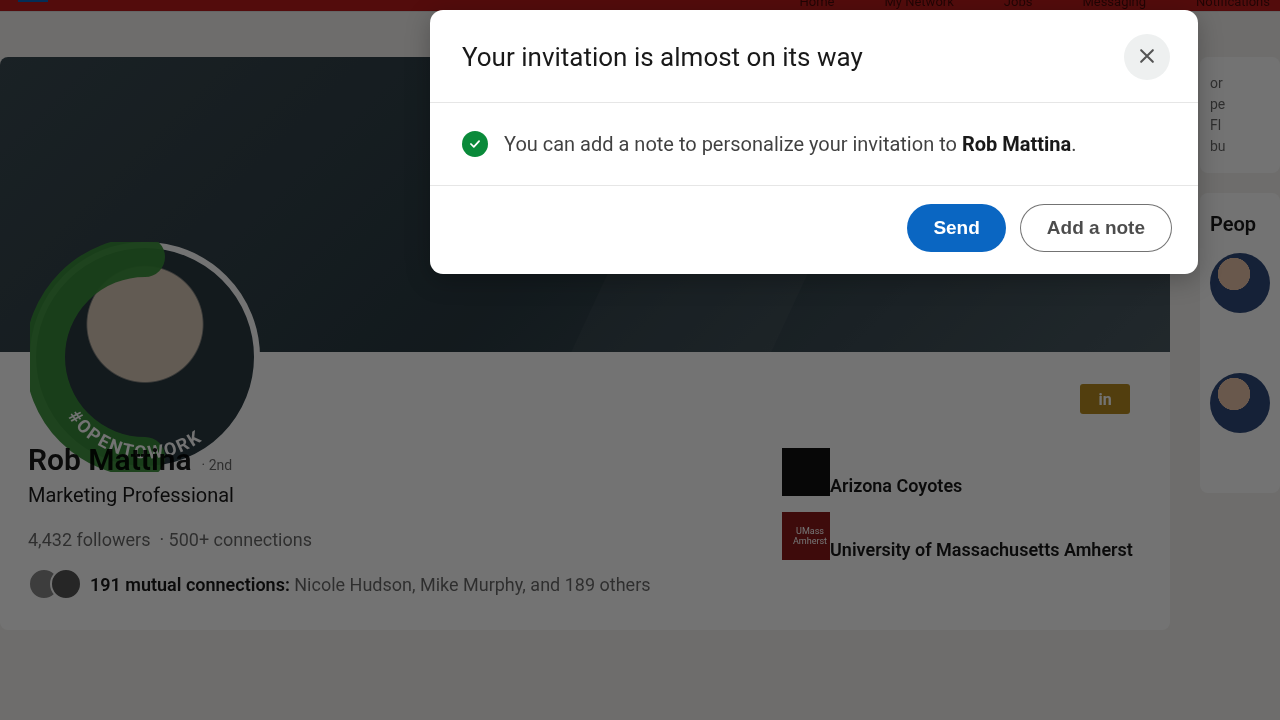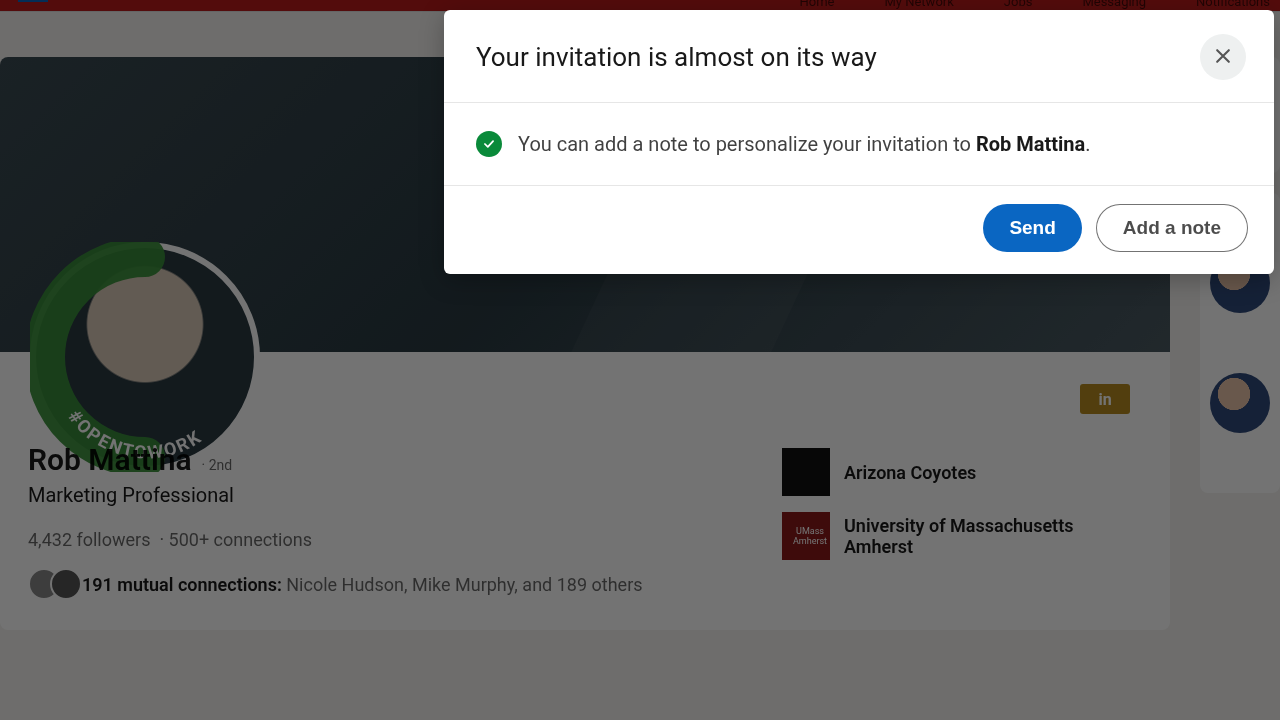--- a/index.html
+++ b/index.html
@@ -94,34 +94,34 @@
     position: relative;
   }
   .name-row { display: flex; align-items: baseline; gap: 10px; }
   .name { font-size: 30px; font-weight: 600; color: rgba(0,0,0,0.9); }
   .degree { font-size: 14px; color: rgba(0,0,0,0.6); }
   .degree::before { content: "· "; }
   .headline { font-size: 20px; color: rgba(0,0,0,0.9); margin-top: 6px; }
   .loc-row { margin-top: 14px; font-size: 18px; color: rgba(0,0,0,0.6); }
   .contact { color: #0a66c2; font-weight: 600; }
   .stats-row { margin-top: 22px; font-size: 18px; color: rgba(0,0,0,0.6); }
-  .mutual-row { margin-top: 18px; font-size: 18px; color: rgba(0,0,0,0.9); display:flex; align-items:center; gap:0;}
+  .mutual-row { margin-top: 18px; font-size: 18px; color: rgba(0,0,0,0.9); display:flex; align-items:center; gap:8px;}
   .mutual-label { font-weight: 600; }
   .mutual-rest { color: rgba(0,0,0,0.6); font-weight: 400; }
   .mutual-avatars { display:flex; }
   .mav { width:32px; height:32px; border-radius:50%; border:2px solid #fff; background:#888; }
   .mav + .mav { margin-left:-10px; background:#555;}
 
   .side-entities {
     position: absolute;
     right: 28px;
     top: 96px;
     width: 360px;
   }
-  .entity { display:flex; align-items:center; gap:14px; margin-bottom:16px; }
+  .entity { display:flex; align-items:flex-end; margin-bottom:16px; }
   .elogo { width:48px; height:48px; background:#111; flex:0 0 48px; display:flex; align-items:center; justify-content:center; font-size:9px; color:#fff; text-align:center; }
   .elogo.red { background:#8a1a1a;padding-left:8px; }
   .ename { font-size:18px; font-weight:600; color: rgba(0,0,0,0.9); }
 
   .in-badge {
     position:absolute;
     right: 40px;
     top: 32px;
     width: 50px; height:30px;
     background:#b58b1f;
@@ -153,25 +153,25 @@
   
   .overlay {
     position:absolute;
     inset:0;
     background: rgba(0,0,0,0.55);
   }
 
   
   .modal {
     position:absolute;
-    left: 444px;
+    left: 430px;
     top: 10px;
-    width: 830px;
+    width: 768px;
     background:#fff;
-    border-radius: 6px;
+    border-radius: 13px;
     box-shadow: 0 6px 24px rgba(0,0,0,0.25);
     overflow:hidden;
   }
   .modal-header {
     display:flex;
     align-items:center;
     justify-content:space-between;
     padding: 24px 28px 22px 32px;
     border-bottom: 1px solid #e6e6e6;
   }

